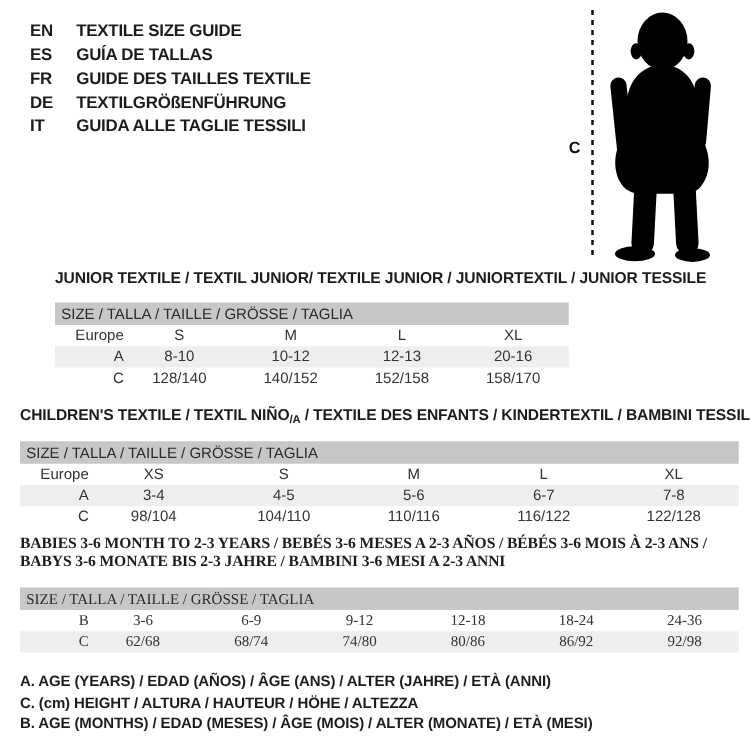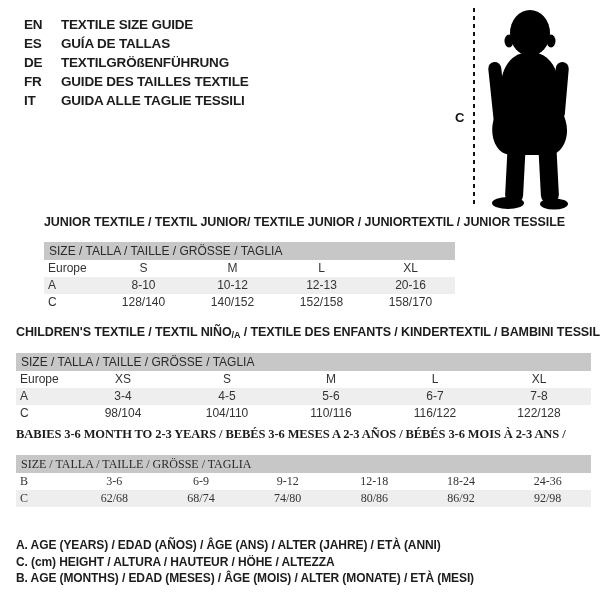--- a/index.html
+++ b/index.html
@@ -19,46 +19,46 @@
   .tbl2{top:326px;width:575px;}
   .tbl3{top:427px;width:575px;font-family:Liberation Serif, serif;}
   .tbl-title{margin:0 0 13px 0;font-size:12.5px;line-height:13px;font-weight:bold;letter-spacing:-0.1px;white-space:nowrap;}
   .tbl-title .tline{line-height:15px;}
   .sub{font-size:9px;position:relative;top:2px;}
   .size-bar{background:#c7c7c7;height:18px;line-height:18px;font-size:12px;color:#2a2a2a;padding-left:5px;box-sizing:border-box;white-space:nowrap;}
   .row{display:grid;height:17px;line-height:17px;font-size:12px;color:#333;}
   .cols4{grid-template-columns:55px repeat(4,1fr);}
   .cols5{grid-template-columns:55px repeat(5,1fr);}
   .cols6{grid-template-columns:55px repeat(6,1fr);}
-  .row .rlabel{text-align:left;padding-left:4px;}
+  .row .rlabel{text-align:right;padding-left:4px;}
   .row .cell{text-align:center;}
   .row.shaded{background:#eeeeee;}
   
   .footnotes{position:absolute;top:537px;left:16px;}
   .footnote{font-size:12px;font-weight:bold;line-height:16.5px;letter-spacing:-0.1px;white-space:nowrap;}
 </style>
 </head>
 <body>
 
 <div class="lang-block">
   <div class="lang-row">
     <span class="lang-code">EN</span>
     <span class="lang-label">TEXTILE SIZE GUIDE</span>
   </div>
   <div class="lang-row">
     <span class="lang-code">ES</span>
     <span class="lang-label">GUÍA DE TALLAS</span>
   </div>
   <div class="lang-row">
+    <span class="lang-code">FR</span>
+    <span class="lang-label">GUIDE DES TAILLES TEXTILE</span>
+  </div>
+  <div class="lang-row">
     <span class="lang-code">DE</span>
     <span class="lang-label">TEXTILGRÖßENFÜHRUNG</span>
-  </div>
-  <div class="lang-row">
-    <span class="lang-code">FR</span>
-    <span class="lang-label">GUIDE DES TAILLES TEXTILE</span>
   </div>
   <div class="lang-row">
     <span class="lang-code">IT</span>
     <span class="lang-label">GUIDA ALLE TAGLIE TESSILI</span>
   </div>
 </div>
 
 <div class="figure">
   <svg width="152" height="215" viewBox="0 0 152 215">
     <line x1="26" y1="8" x2="26" y2="208" stroke="#111" stroke-width="2" stroke-dasharray="4 4"></line>
@@ -132,20 +132,21 @@
     <span class="cell">104/110</span>
     <span class="cell">110/116</span>
     <span class="cell">116/122</span>
     <span class="cell">122/128</span>
   </div>
 </section>
 
 <section class="tbl tbl3">
   <h3 class="tbl-title">
     <div class="tline">BABIES 3-6 MONTH TO 2-3 YEARS / BEBÉS 3-6 MESES A 2-3 AÑOS / BÉBÉS 3-6 MOIS À 2-3 ANS /</div>
+    <div class="tline">BABYS 3-6 MONATE BIS 2-3 JAHRE / BAMBINI 3-6 MESI A 2-3 ANNI</div>
   </h3>
   <div class="size-bar">SIZE / TALLA / TAILLE / GRÖSSE / TAGLIA</div>
   <div class="row cols6">
     <span class="rlabel">B</span>
     <span class="cell">3-6</span>
     <span class="cell">6-9</span>
     <span class="cell">9-12</span>
     <span class="cell">12-18</span>
     <span class="cell">18-24</span>
     <span class="cell">24-36</span>

